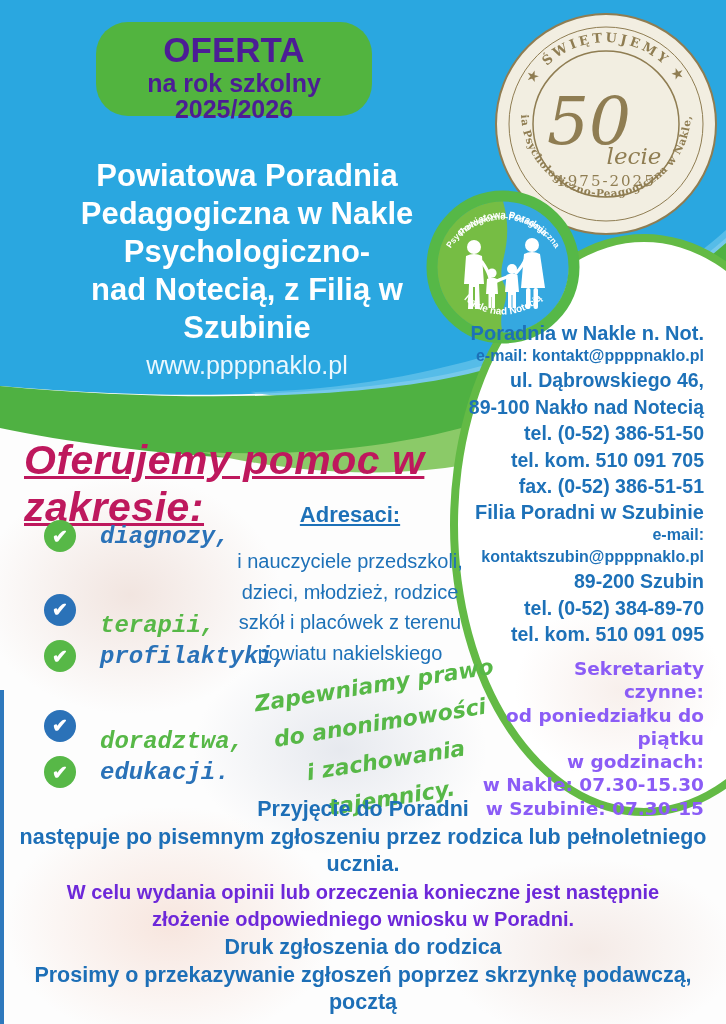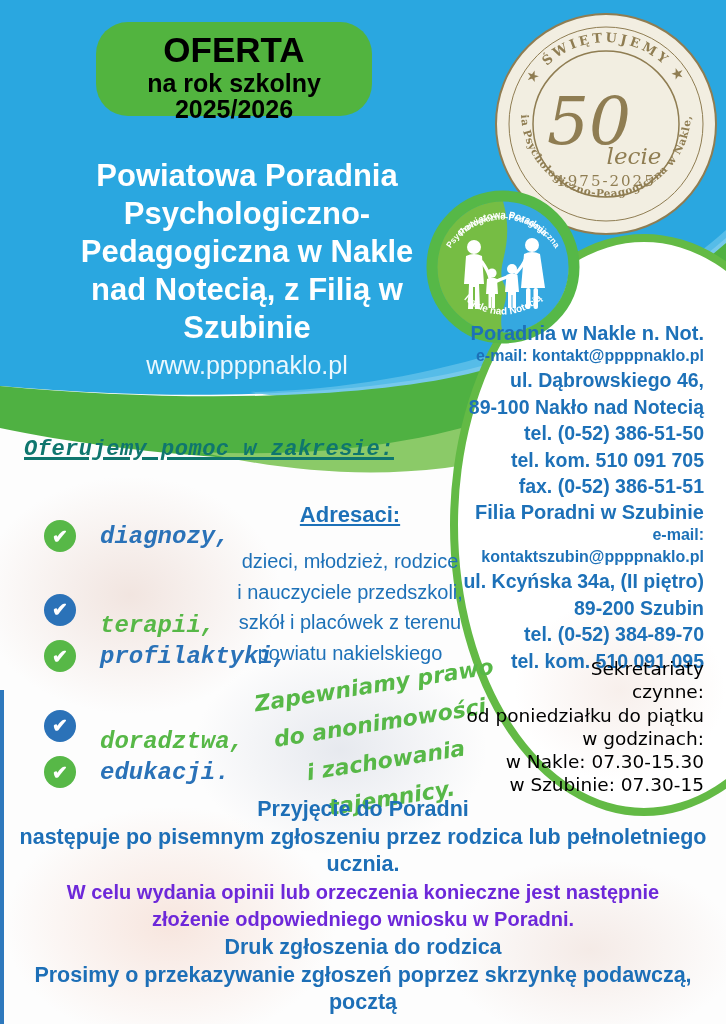--- a/index.html
+++ b/index.html
@@ -15,29 +15,29 @@
   .blob-bottom-right{left:380px;top:820px;width:420px;height:260px;
     background:radial-gradient(closest-side,rgba(236,216,208,0.5),rgba(236,216,208,0) 70%);}
   .blob-oval-inner{left:470px;top:560px;width:300px;height:260px;z-index:3;
     background:radial-gradient(closest-side,rgba(238,220,212,0.45),rgba(238,220,212,0) 70%);}
   .waves{position:absolute;left:0;top:0;width:726px;height:500px;z-index:1;}
   .contact-oval{position:absolute;left:450px;top:234px;width:372px;height:566px;
     border:8px solid #63ba45;border-radius:50%;background:#ffffff;z-index:2;}
   .seal{position:absolute;left:494px;top:12px;width:224px;height:224px;z-index:4;}
   .logo{position:absolute;left:426px;top:190px;width:154px;height:154px;z-index:5;}
   .badge{position:absolute;left:96px;top:22px;width:276px;height:94px;background:#52b43f;
-    border-radius:32px;color:#000000;text-align:center;z-index:6;padding-top:8px;box-sizing:border-box;}
+    border-radius:32px;color:#4c1d95;text-align:center;z-index:6;padding-top:8px;box-sizing:border-box;}
   .badge-line1{font-size:35px;font-weight:bold;line-height:40px;}
   .badge-line2{font-size:25px;font-weight:bold;line-height:26px;}
   .title{position:absolute;left:22px;top:157px;width:450px;text-align:center;color:#fff;
     font-size:31px;font-weight:bold;line-height:38px;z-index:6;}
   .website{position:absolute;left:22px;top:351px;width:450px;text-align:center;color:#ebf8fe;
     font-size:25px;z-index:6;}
-  .offer-heading{position:absolute;left:24px;top:437px;width:460px;z-index:6;color:#0f766e;
-    font-family:Liberation Mono, monospace;font-style:italic;font-weight:bold;font-size:22px;
+  .offer-heading{position:absolute;left:24px;top:437px;width:460px;z-index:6;color:#be185d;
+    font-family:Liberation Sans, sans-serif;font-style:italic;font-weight:bold;font-size:41px;
     text-decoration:underline;text-decoration-thickness:3px;letter-spacing:0.5px;}
   .offer-item{position:absolute;display:flex;align-items:center;gap:24px;left:44px;z-index:6;}
   .check{width:32px;height:32px;border-radius:50%;color:#fff;font-size:19px;font-weight:bold;
     display:flex;align-items:center;justify-content:center;}
   .check-green{background:#57b847;}
   .check-blue{background:#2b72b8;}
   .offer-label{font-family:Liberation Mono, monospace;font-style:italic;font-weight:bold;font-size:24px;}
   .t-blue{color:#2a72b8;}
   .t-green{color:#57b847;margin-top:32px;}
   .adresaci{position:absolute;left:234px;top:502px;width:232px;text-align:center;color:#1d71b8;z-index:6;}
@@ -46,21 +46,21 @@
   .privacy{position:absolute;left:258px;top:666px;width:250px;transform:rotate(-9deg);z-index:6;
     color:#57b847;font-family:"DejaVu Sans",sans-serif;font-style:italic;font-weight:bold;
     font-size:22px;line-height:38px;text-align:center;}
   .contact{position:absolute;left:452px;width:252px;text-align:right;color:#1d71b8;z-index:6;}
   .contact-1{top:321px;}
   .contact-2{top:500px;}
   .contact-3{top:657px;font-family:"DejaVu Sans",sans-serif;}
   .c-title{font-size:20px;font-weight:bold;line-height:24px;}
   .c-email{font-size:16px;font-weight:bold;line-height:22px;}
   .c-line{font-size:19.5px;font-weight:bold;line-height:26.6px;}
-  .c3-line{font-size:18.5px;font-weight:normal;line-height:23.3px;color:#000000;}
+  .c3-line{font-size:18.5px;font-weight:bold;line-height:23.3px;color:#8b5cf6;}
   .footer{position:absolute;left:6px;top:796px;width:714px;text-align:center;z-index:6;color:#1d6fb7;}
   .f-line{line-height:27.6px;}
   .f-bold{font-size:21.5px;font-weight:bold;}
   .f-reg{font-size:20px;font-weight:bold;color:#6d28d9;}
   .left-strip{position:absolute;left:0;top:690px;width:4px;height:334px;background:#2e79bd;z-index:6;}
   .seal-ring-text{font-family:"DejaVu Serif",serif;font-weight:bold;font-size:10.5px;fill:#8f7d52;letter-spacing:0.6px;}
   .seal-top-text{font-family:"DejaVu Serif",serif;font-weight:bold;font-size:13px;fill:#8f7d52;letter-spacing:3px;}
   .seal-50{font-family:"DejaVu Serif",serif;font-style:italic;font-size:66px;fill:#8f7d52;}
   .seal-lecie{font-family:"DejaVu Serif",serif;font-style:italic;font-size:23px;fill:#8f7d52;}
   .seal-years{font-family:"DejaVu Serif",serif;font-size:15px;fill:#8f7d52;letter-spacing:2px;}
@@ -139,22 +139,22 @@
   </svg>
 
   <div class="badge">
     <div class="badge-line1">OFERTA</div>
     <div class="badge-line2">na rok szkolny</div>
     <div class="badge-line2">2025/2026</div>
   </div>
 
   <div class="title">
     <div>Powiatowa Poradnia</div>
+    <div>Pedagogiczna w Nakle</div>
     <div>Psychologiczno-</div>
-    <div>Pedagogiczna w Nakle</div>
     <div>nad Notecią, z Filią w</div>
     <div>Szubinie</div>
   </div>
   <div class="website">www.ppppnaklo.pl</div>
 
   <div class="offer-heading">Oferujemy pomoc w zakresie:</div>
 
   <div class="offer-item" style="top:520px">
     <span class="check check-green">✔</span>
     <span class="offer-label t-blue">diagnozy,</span>
@@ -171,22 +171,22 @@
     <span class="check check-blue">✔</span>
     <span class="offer-label t-green">doradztwa,</span>
   </div>
   <div class="offer-item" style="top:756px">
     <span class="check check-green">✔</span>
     <span class="offer-label t-blue">edukacji.</span>
   </div>
 
   <div class="adresaci">
     <div class="adresaci-heading">Adresaci:</div>
+    <div class="adresaci-line">i nauczyciele przedszkoli,</div>
     <div class="adresaci-line">dzieci, młodzież, rodzice</div>
-    <div class="adresaci-line">i nauczyciele przedszkoli,</div>
     <div class="adresaci-line">szkół i placówek z terenu</div>
     <div class="adresaci-line">powiatu nakielskiego</div>
   </div>
 
   <div class="privacy">
     <div>Zapewniamy prawo</div>
     <div>do anonimowości</div>
     <div>i zachowania tajemnicy.</div>
   </div>
 
@@ -196,21 +196,20 @@
     <div class="c-line">ul. Dąbrowskiego 46,</div>
     <div class="c-line">89-100 Nakło nad Notecią</div>
     <div class="c-line">tel. (0-52) 386-51-50</div>
     <div class="c-line">tel. kom. 510 091 705</div>
     <div class="c-line">fax. (0-52) 386-51-51</div>
   </div>
 
   <div class="contact contact-2">
     <div class="c-title">Filia Poradni w Szubinie</div>
     <div class="c-email">e-mail: kontaktszubin@ppppnaklo.pl</div>
-    <div class="c-line">ul. Kcyńska 34a, (II piętro)</div>
     <div class="c-line">89-200 Szubin</div>
     <div class="c-line">tel. (0-52) 384-89-70</div>
     <div class="c-line">tel. kom. 510 091 095</div>
   </div>
 
   <div class="contact contact-3">
     <div class="c3-line">Sekretariaty</div>
     <div class="c3-line">czynne:</div>
     <div class="c3-line">od poniedziałku do piątku</div>
     <div class="c3-line">w godzinach:</div>

